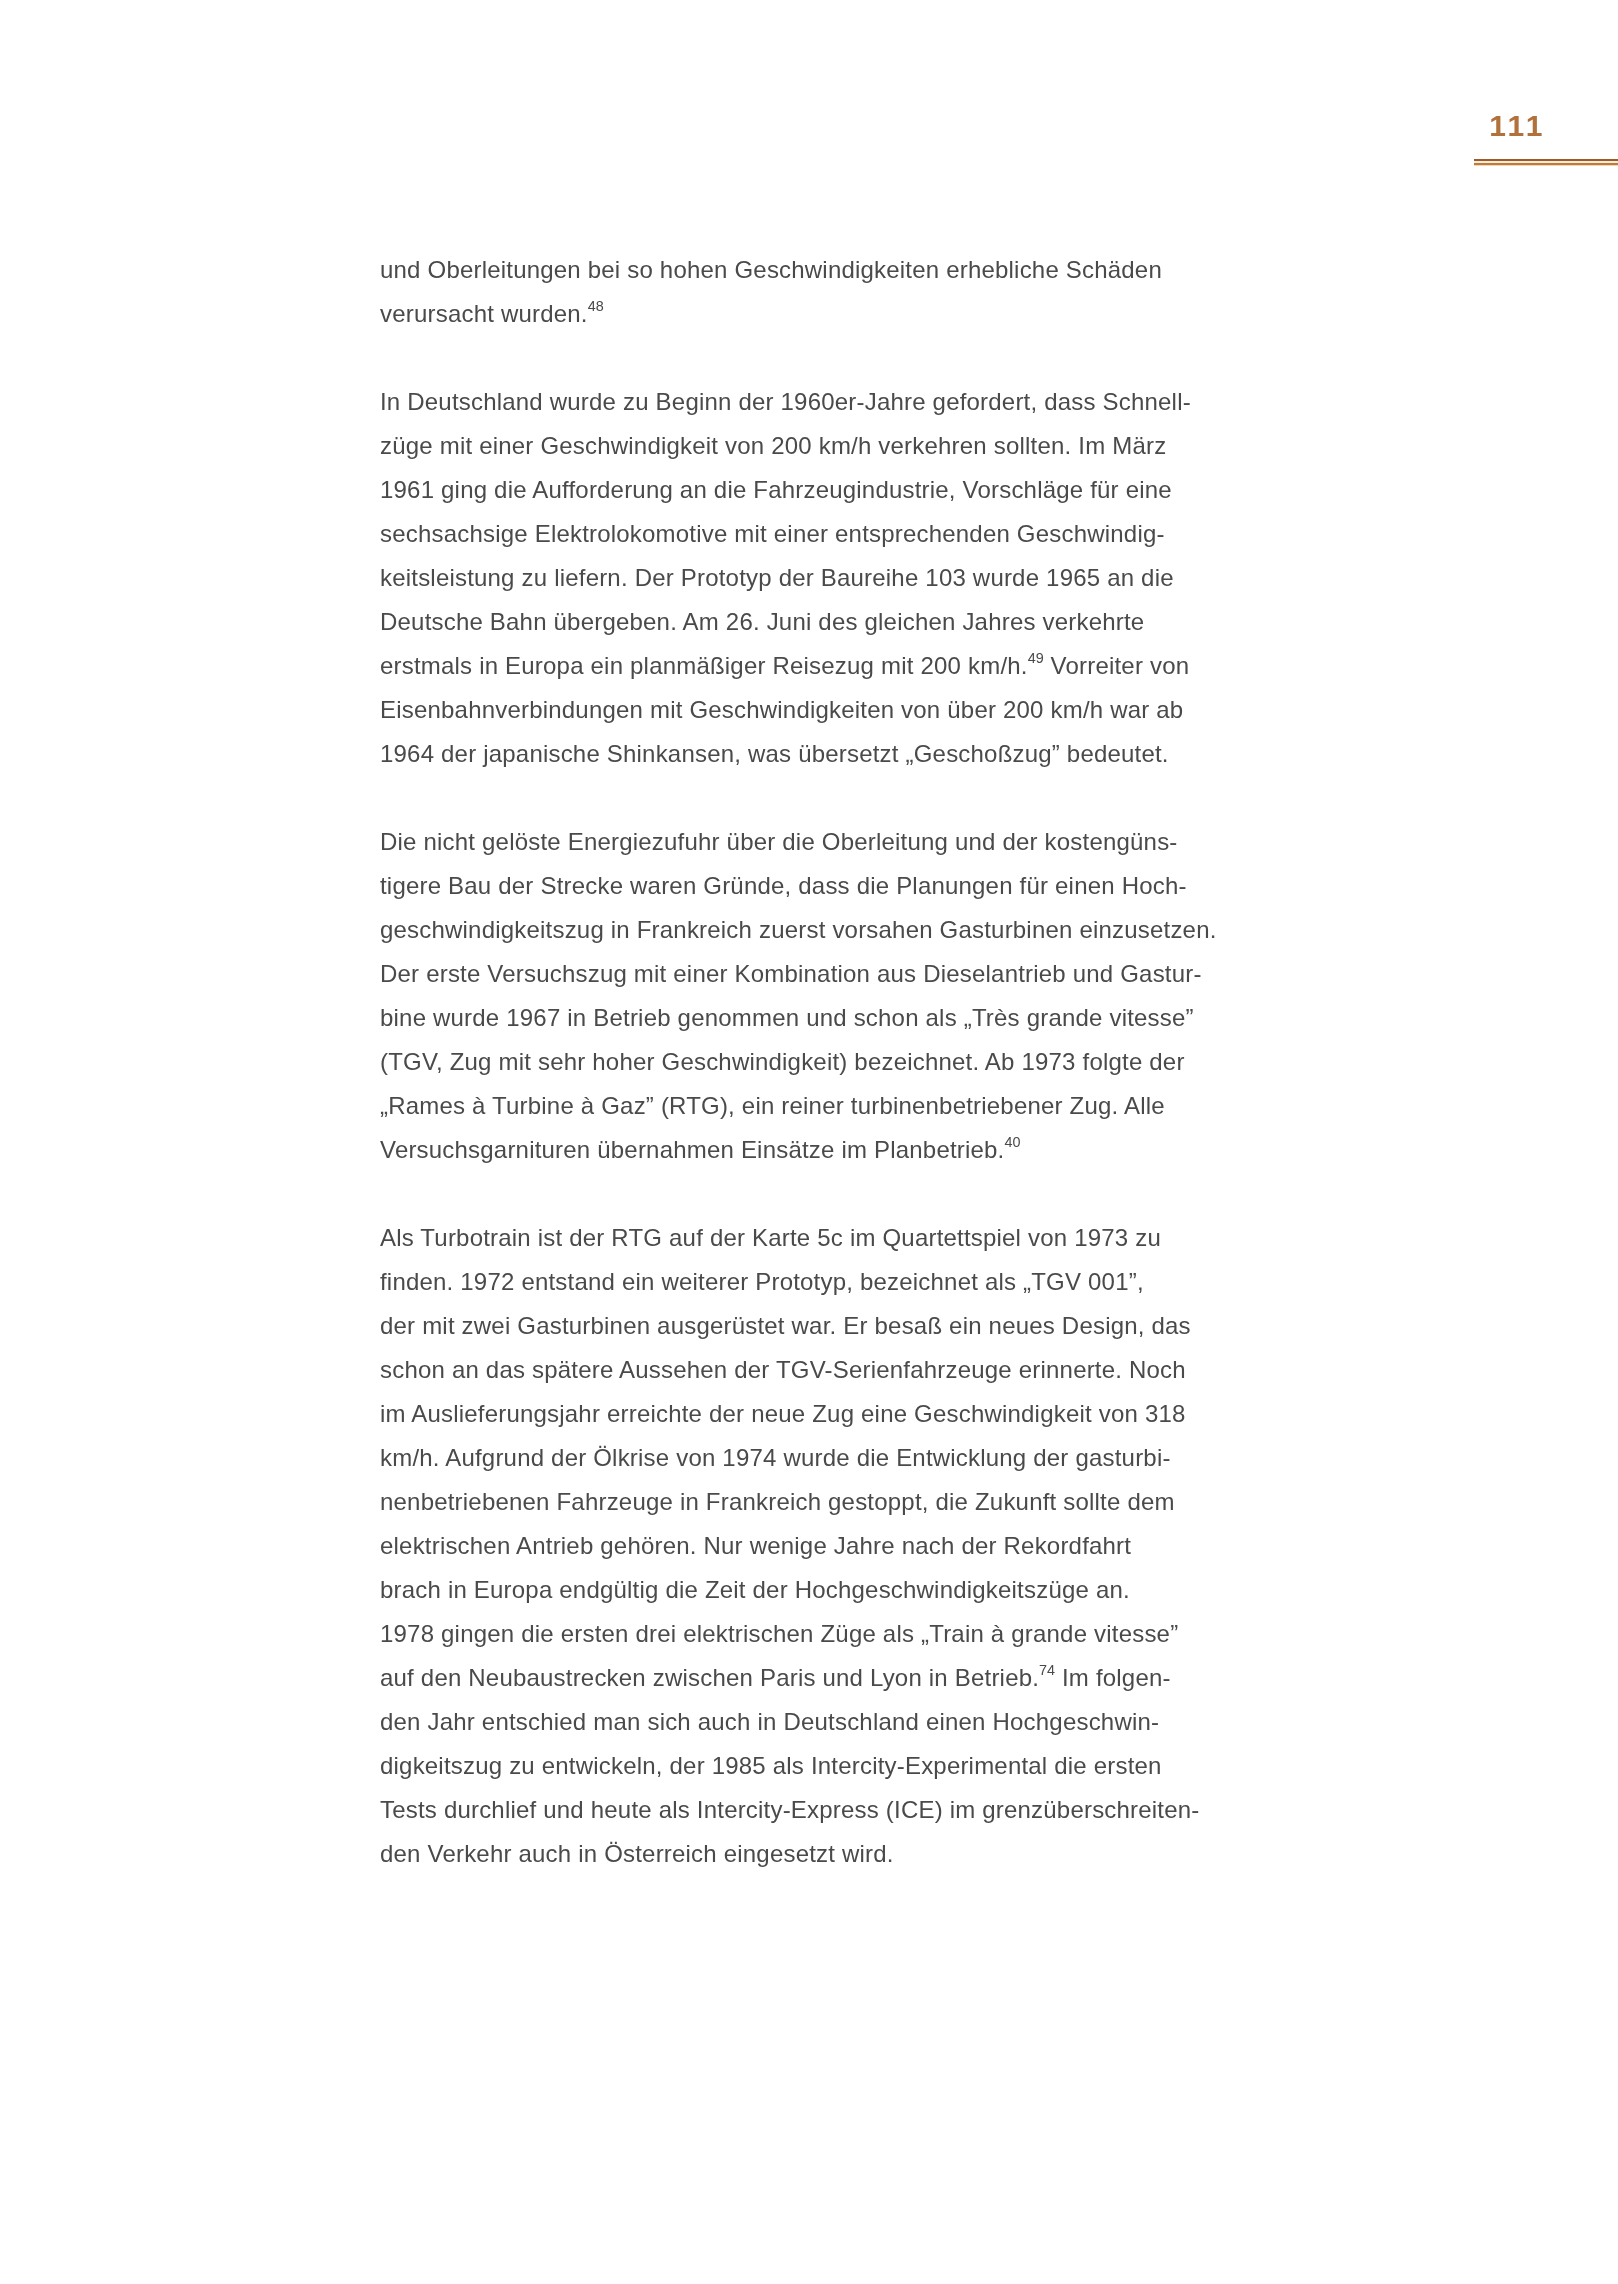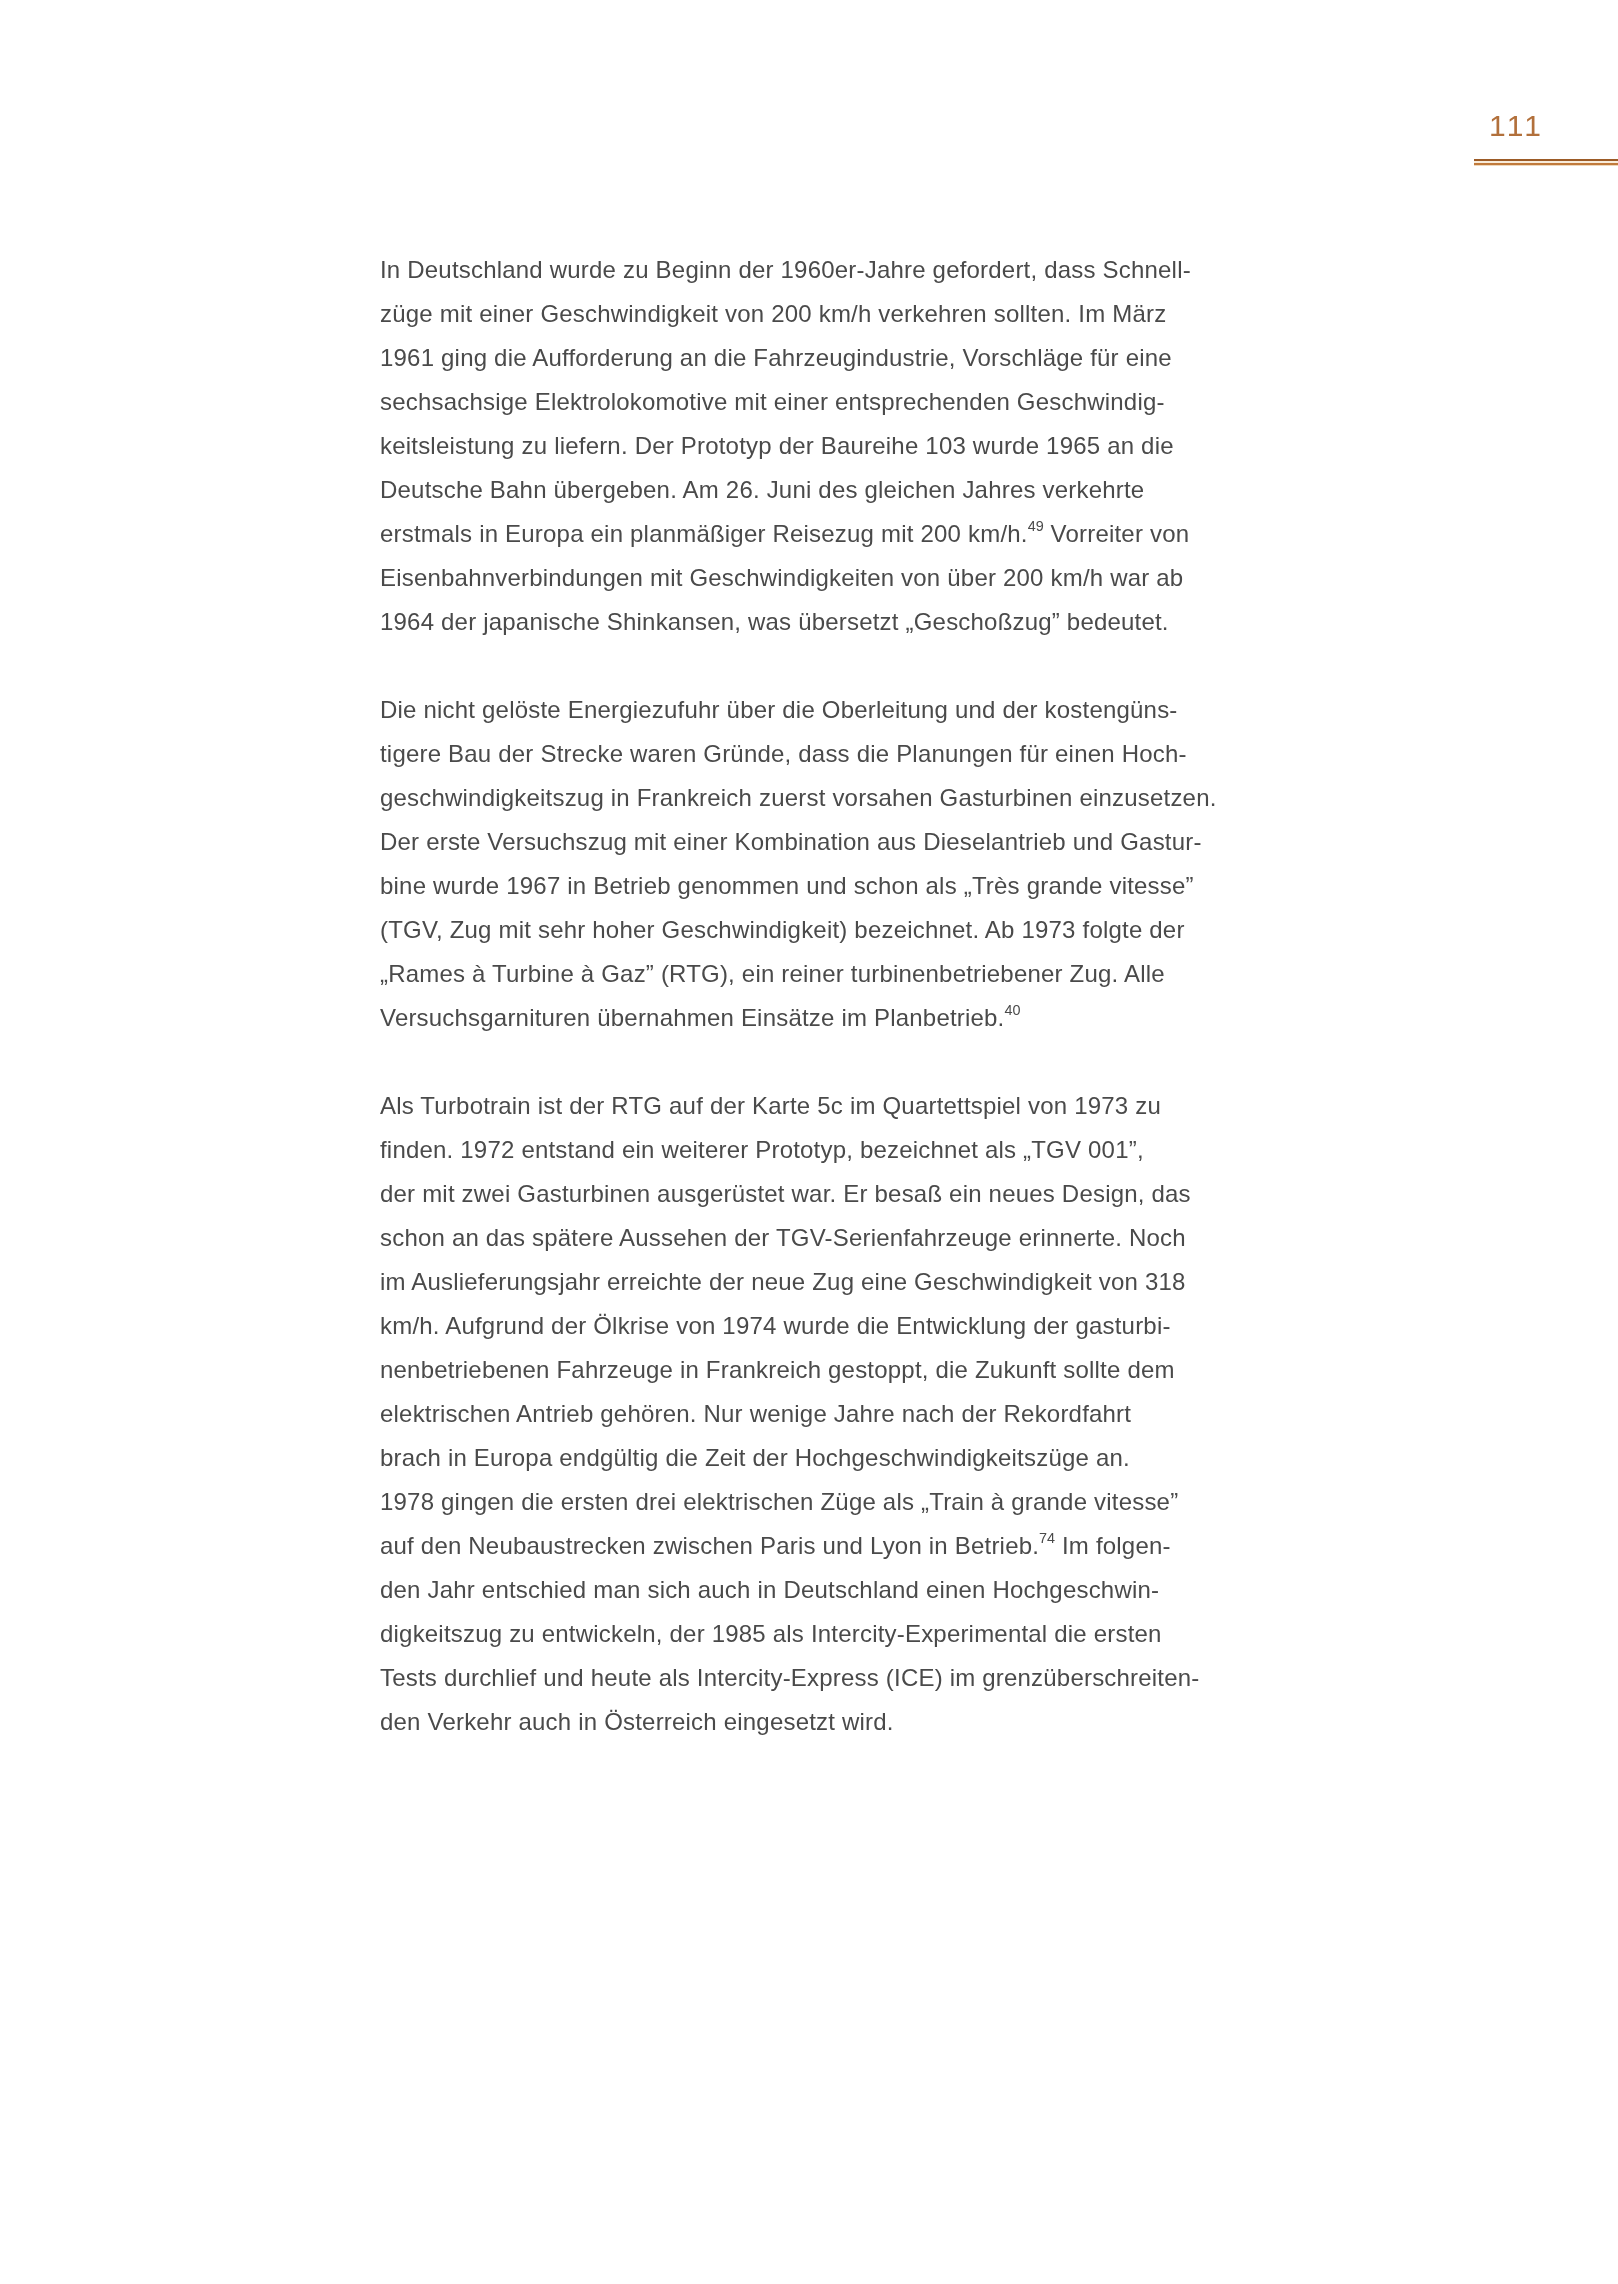--- a/index.html
+++ b/index.html
@@ -12,26 +12,26 @@
   }
   .page {
     position: absolute; inset: 0;
     background: #ffffff;
   }
   .page-number {
     position: absolute;
     top: 110px;
     left: 1489px;
     width: 57px;
-    text-align: left;
+    text-align: center;
     font-size: 30px;
     line-height: 32px;
     letter-spacing: 3.2px;
     color: #b2703b;
-    font-weight: 400;
+    font-weight: 700;
   }
   .header-rule {
     position: absolute;
     top: 159px;
     left: 1474px;
     width: 144px;
     height: 7.3px;
     background: linear-gradient(
       to bottom,
       #9c5b27 0px, #9c5b27 2.4px,
@@ -67,20 +67,22 @@
 </head>
 <body>
 
 <div class="page">
 
   <div class="page-number">111</div>
 
   <div class="header-rule"></div>
 
   <div class="text-block">
+    <p>und Oberleitungen bei so hohen Geschwindigkeiten erhebliche Schäden
+verursacht wurden.<sup>48</sup></p>
     <p>In Deutschland wurde zu Beginn der 1960er-Jahre gefordert, dass Schnell-
 züge mit einer Geschwindigkeit von 200 km/h verkehren sollten. Im März
 1961 ging die Aufforderung an die Fahrzeugindustrie, Vorschläge für eine
 sechsachsige Elektrolokomotive mit einer entsprechenden Geschwindig-
 keitsleistung zu liefern. Der Prototyp der Baureihe 103 wurde 1965 an die
 Deutsche Bahn übergeben. Am 26. Juni des gleichen Jahres verkehrte
 erstmals in Europa ein planmäßiger Reisezug mit 200 km/h.<sup>49</sup> Vorreiter von
 Eisenbahnverbindungen mit Geschwindigkeiten von über 200 km/h war ab
 1964 der japanische Shinkansen, was übersetzt „Geschoßzug” bedeutet.</p>
     <p>Die nicht gelöste Energiezufuhr über die Oberleitung und der kostengüns-

